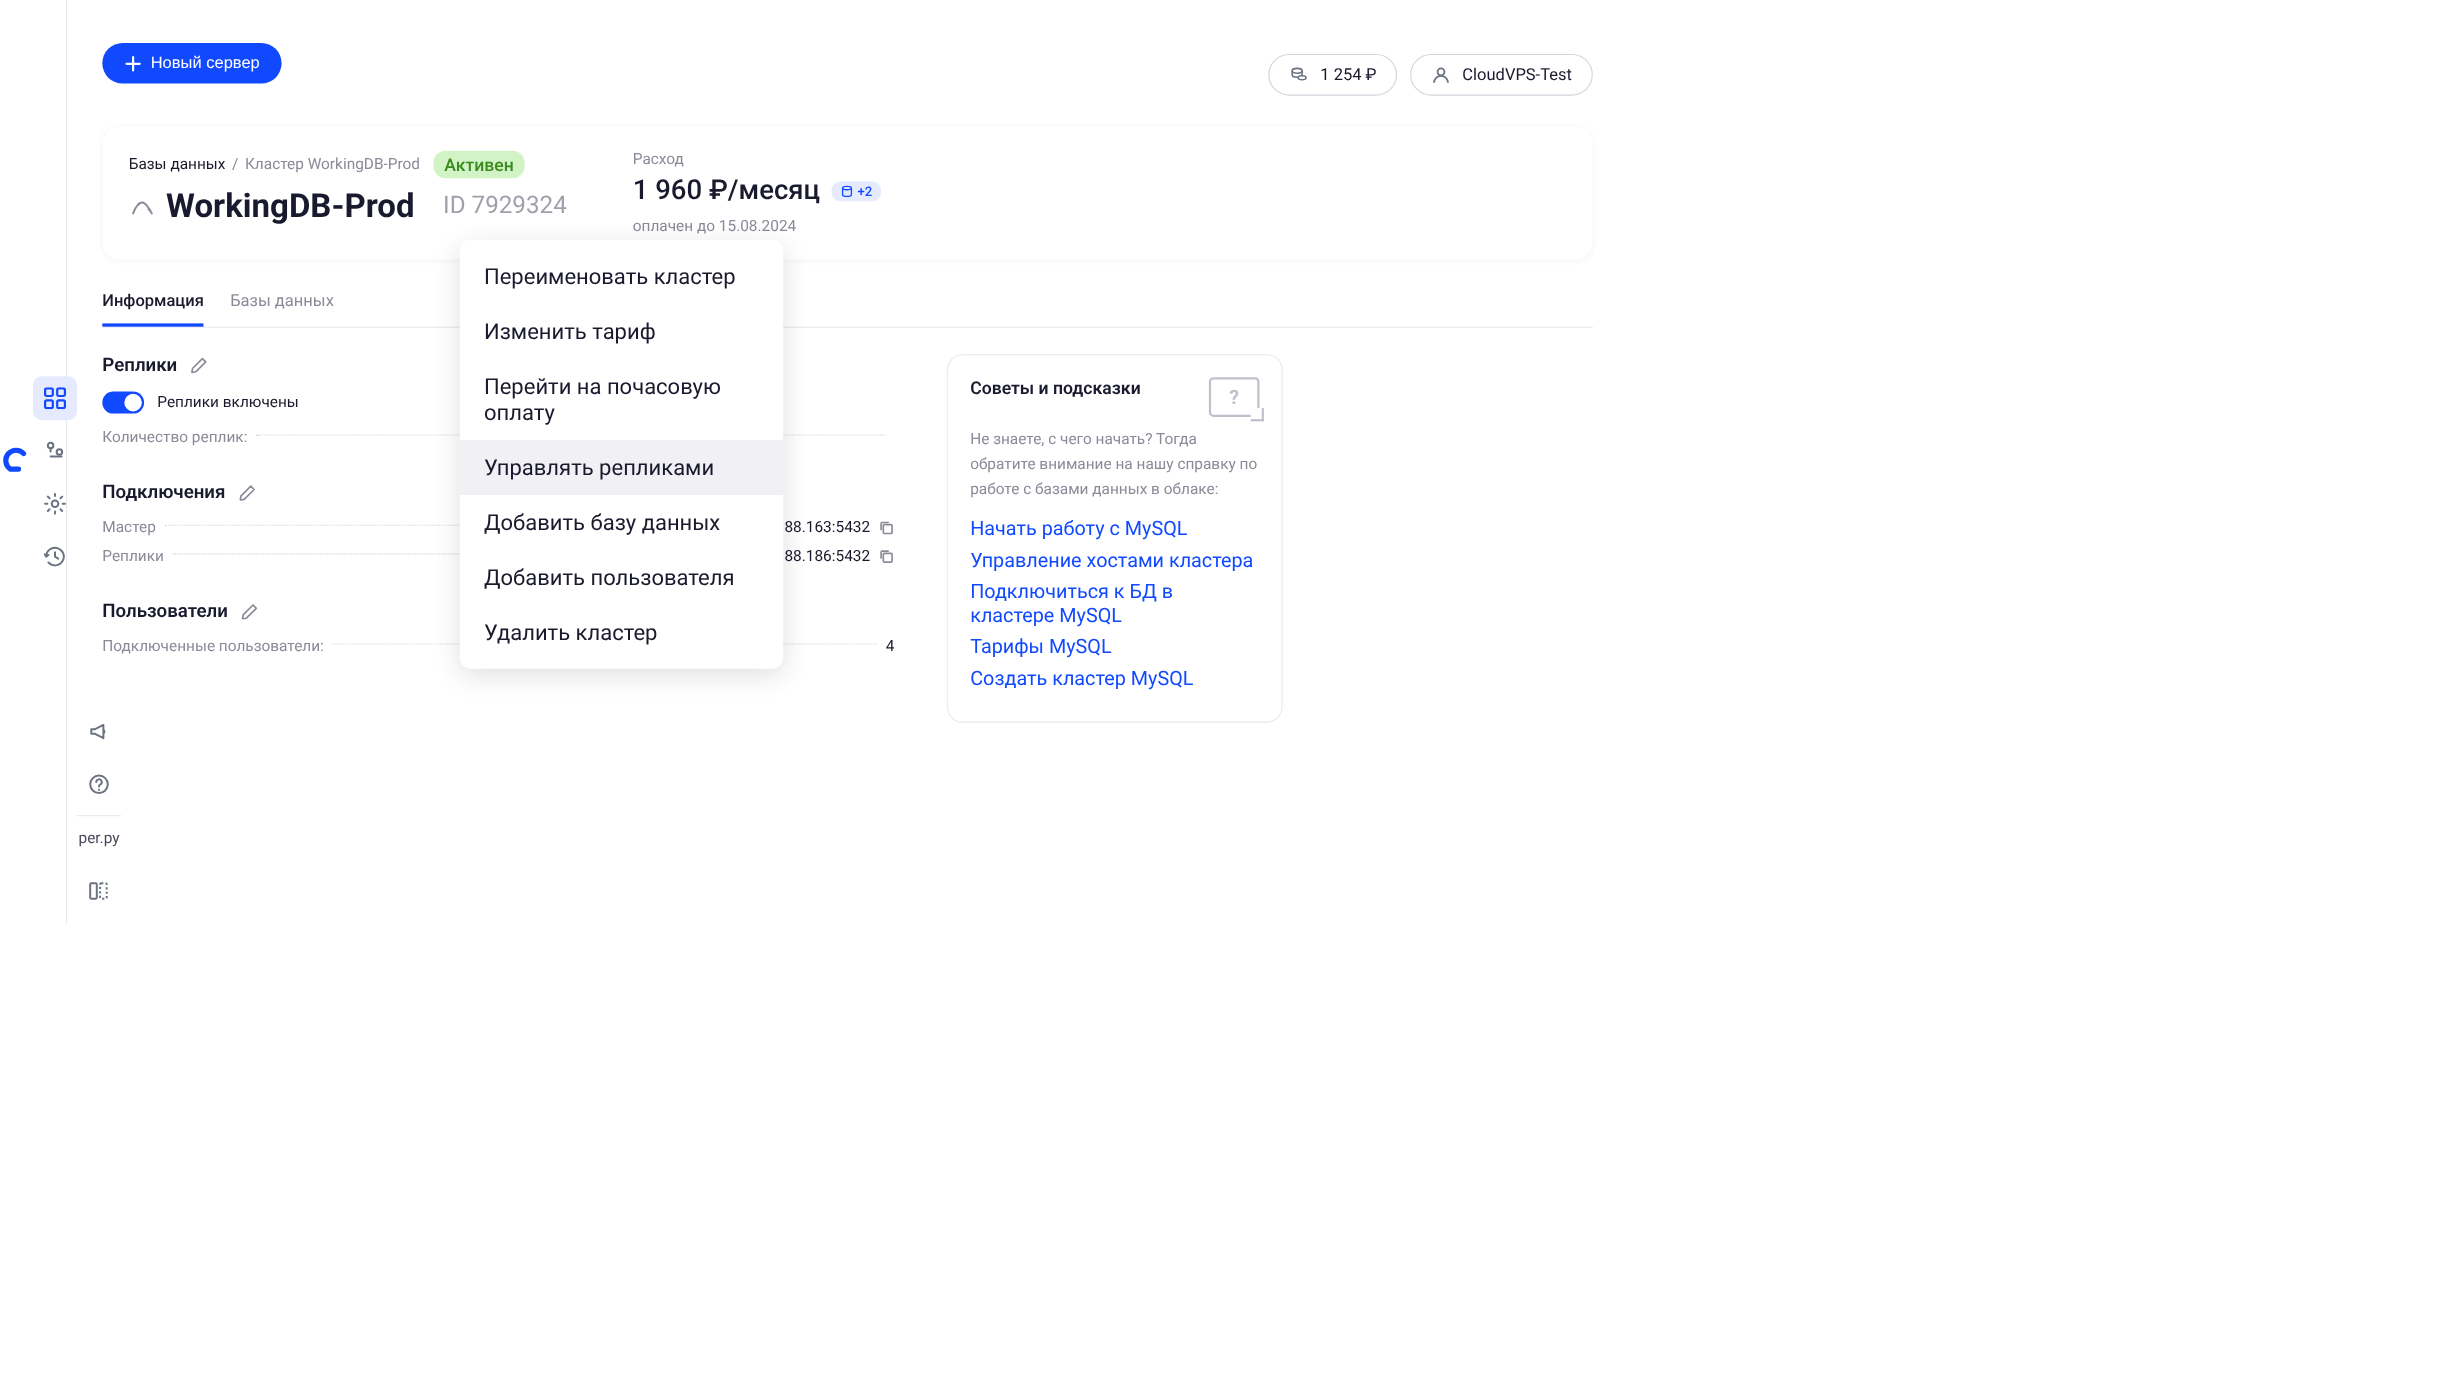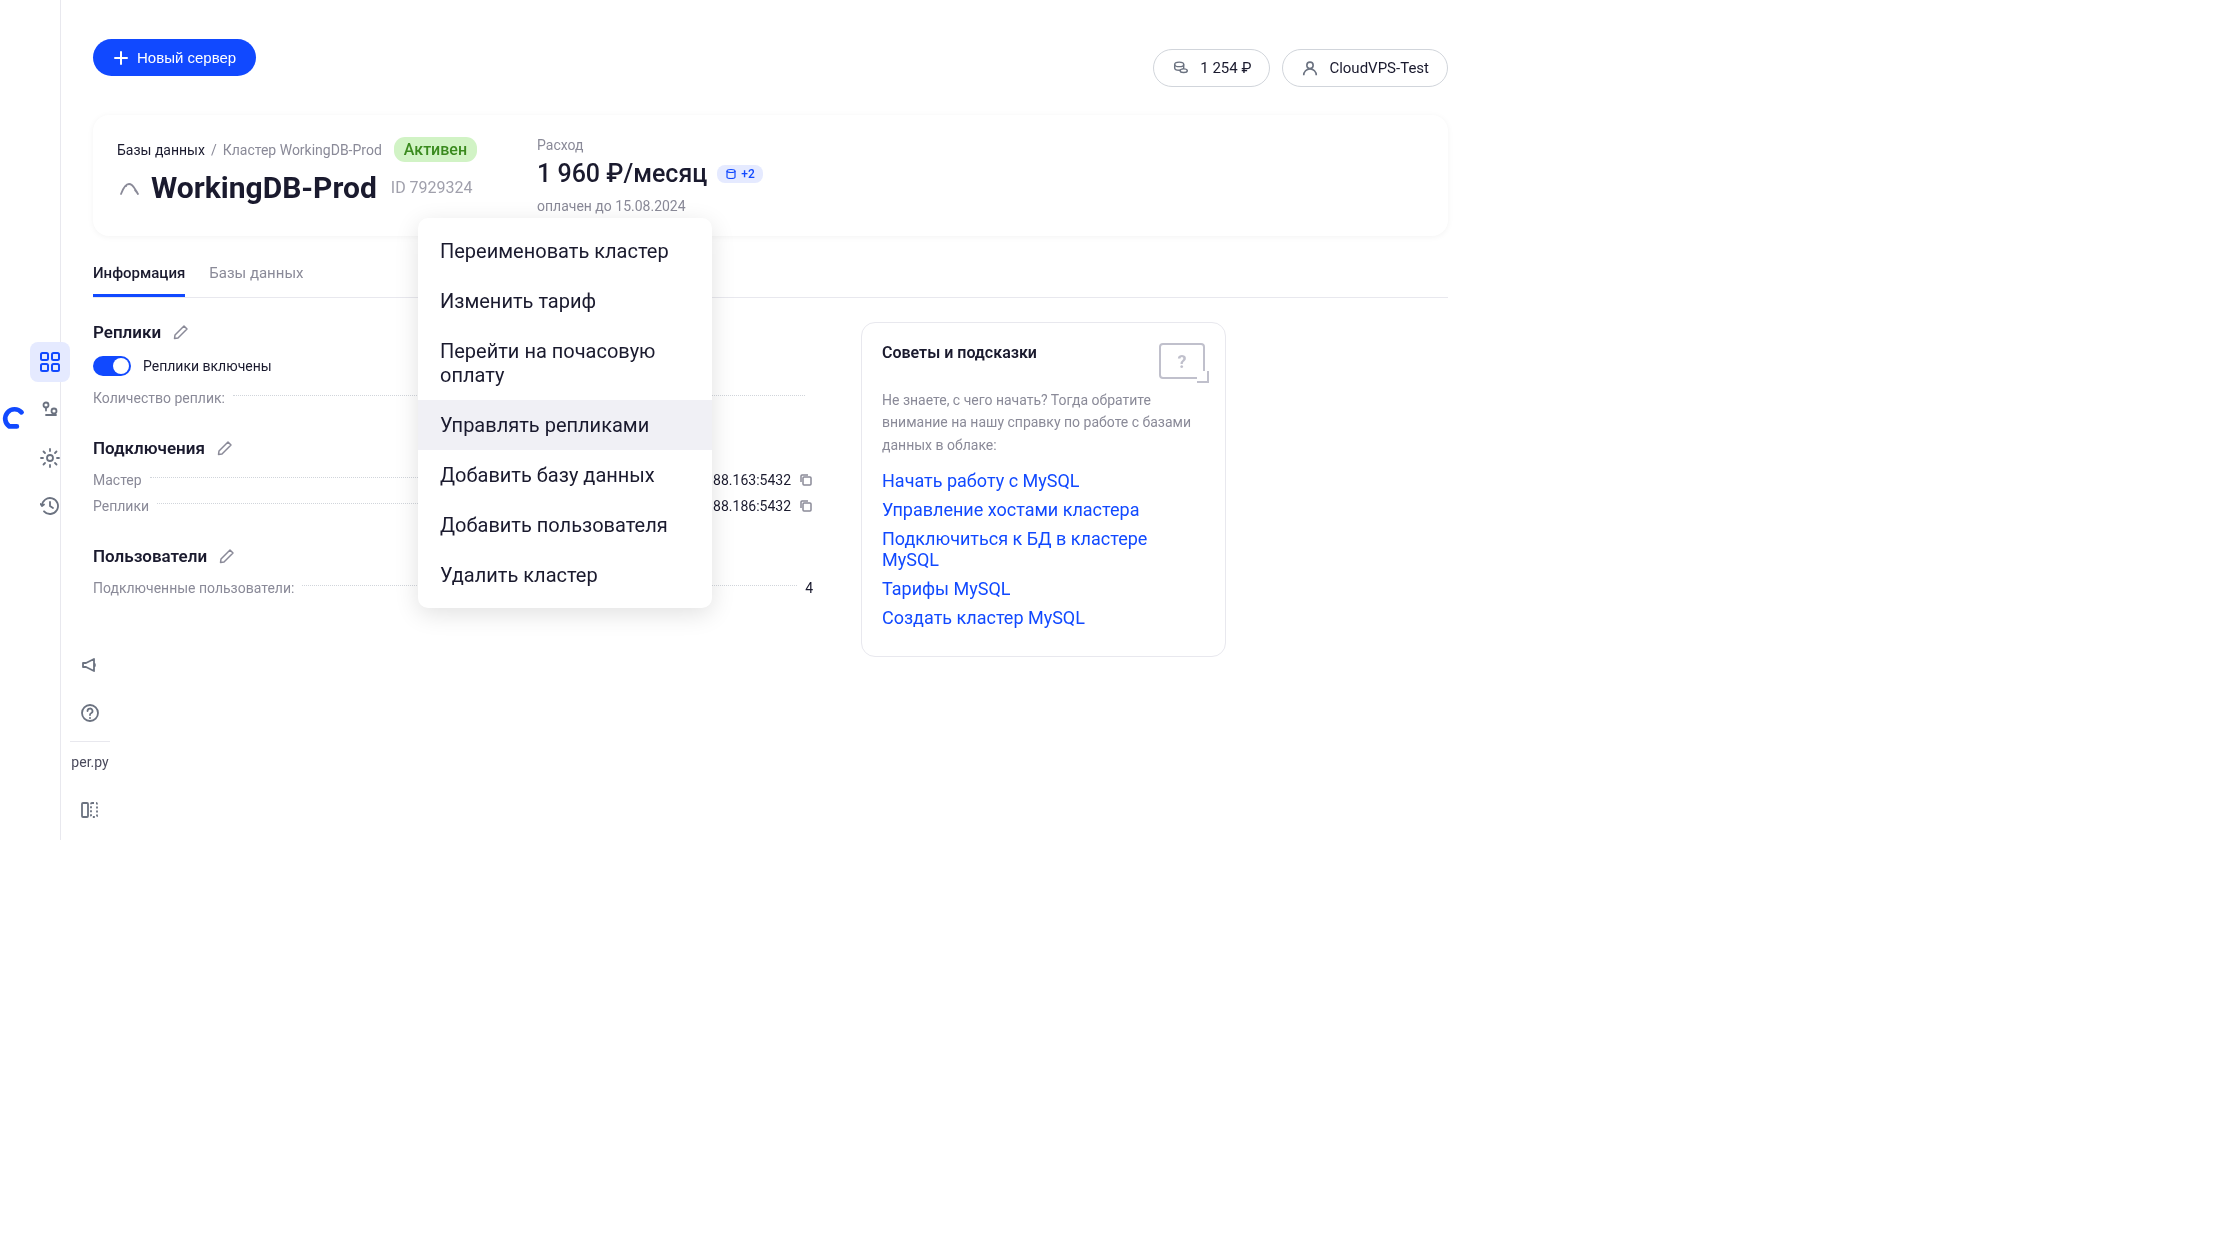--- a/index.html
+++ b/index.html
@@ -82,21 +82,21 @@
 .breadcrumb { font-size: 14px; color: #8a8a98; margin-bottom: 8px; display: flex; align-items: center; gap: 6px; }
 .breadcrumb .crumb-link { color: #1a1a2e; }
 .status-badge {
   background: #d1f3c5; color: #3a8a1e;
   font-size: 16px; font-weight: 500;
   padding: 3px 10px; border-radius: 11px;
   margin-left: 6px;
 }
 .title-row { display: flex; align-items: center; gap: 10px; }
 .cluster-title { font-size: 30px; font-weight: 700; }
-.cluster-id { font-size: 16px; color: #a0a0ac; font-weight: 400; margin-left: 4px; }
+.cluster-id { font-size: 22px; color: #a0a0ac; font-weight: 400; margin-left: 16px; }
 .db-engine-icon { color: #8a8a98; }
 
 .header-actions { display: flex; gap: 8px; margin-top: 14px; }
 .btn-secondary {
   border: 1px solid #d1d5db; background: #fff;
   border-radius: 8px; padding: 7px 14px;
   font-size: 14px; display: inline-flex; align-items: center; gap: 6px;
   cursor: pointer; color: #1a1a2e;
 }
 .btn-secondary.pressed { background: #e8e8ee; border-color: #e8e8ee; }
@@ -112,21 +112,21 @@
 .paid-until { font-size: 14px; color: #8a8a98; margin-top: 10px; }
 
 
 .tabs { display: flex; gap: 24px; border-bottom: 1px solid #e8e8ee; margin-bottom: 24px; }
 .tab { padding: 0 0 12px; font-size: 15px; color: #8a8a98; cursor: pointer; border-bottom: 3px solid transparent; }
 .tab.active { color: #1a1a2e; border-bottom-color: #1149ff; font-weight: 500; }
 
 
 .content { display: flex; gap: 48px; }
 .content-left { flex: 1; max-width: 720px; }
-.content-right { width: 365px; }
+.content-right { width: 305px; }
 
 .section { margin-bottom: 32px; }
 .section-heading { font-size: 17px; font-weight: 600; display: flex; align-items: center; gap: 12px; margin-bottom: 14px; }
 .edit-icon { color: #8a8a98; cursor: pointer; }
 
 .toggle-row { display: flex; align-items: center; gap: 12px; margin-bottom: 14px; }
 .toggle {
   width: 38px; height: 20px; background: #1149ff; border-radius: 10px;
   position: relative; cursor: pointer;
 }

